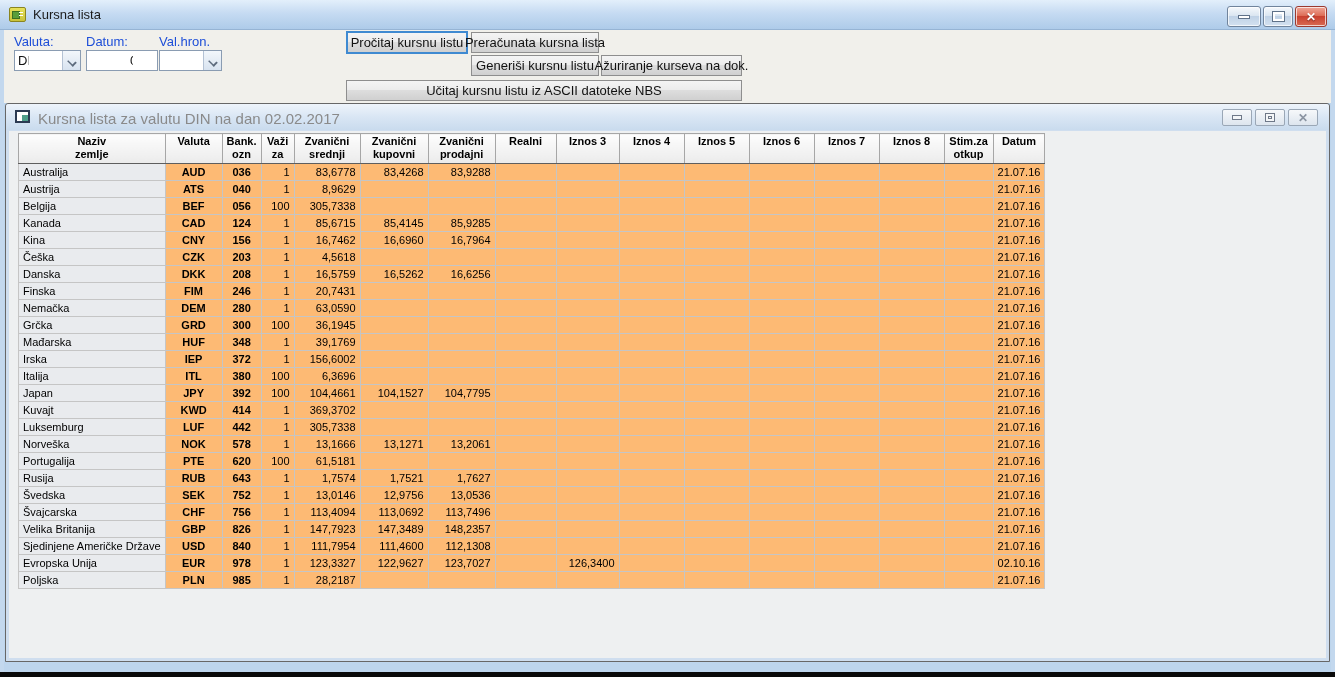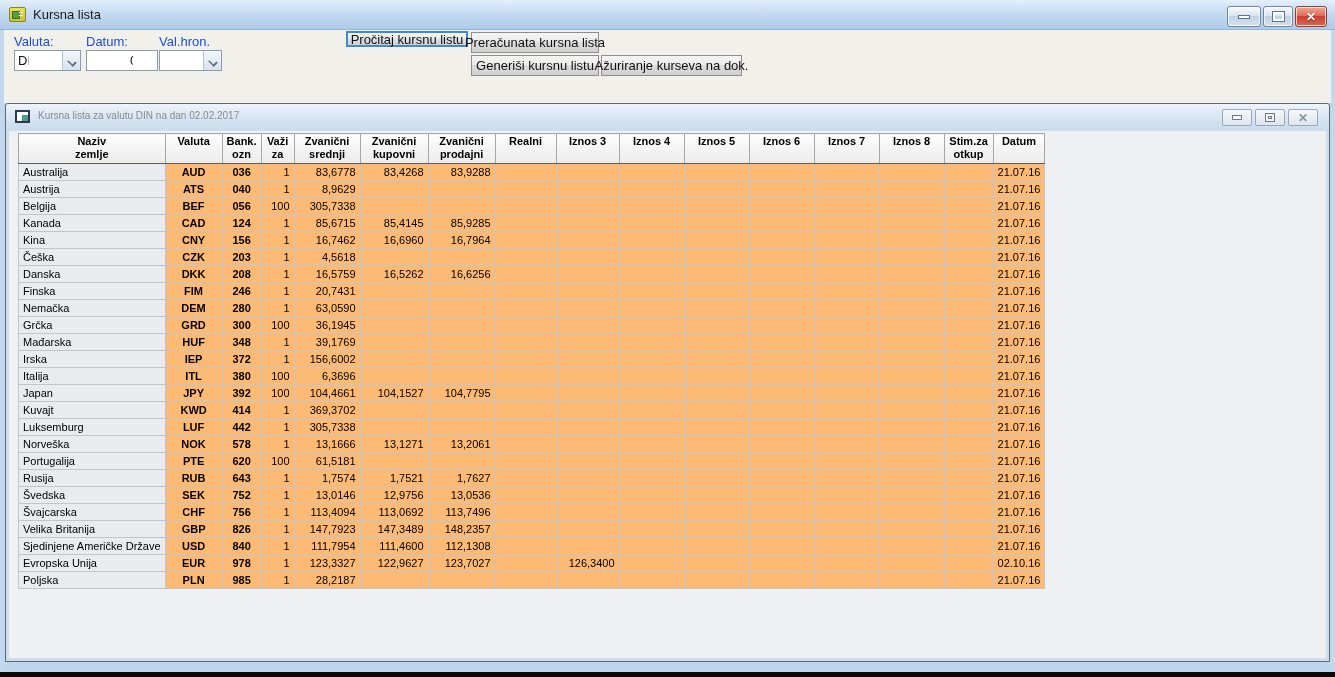--- a/index.html
+++ b/index.html
@@ -75,21 +75,21 @@
   }
   .child-titlebar {
     position:relative; height:26px; border-radius:3px 3px 0 0;
     background:linear-gradient(180deg,#eef4fb 0%,#d9e6f4 50%,#c9dbee 100%);
   }
   .child-icon {
     position:absolute; left:9px; top:6px; width:15px; height:13px;
     background:#fff; border:2px solid #2b3a52;
   }
   .child-icon:before { content:""; position:absolute; right:0; bottom:0; width:6px; height:6px; background:#4e9e8a; }
-  .child-title { position:absolute; left:32px; top:6px; font-size:10px; color:#8a8a8a; }
+  .child-title { position:absolute; left:32px; top:6px; font-size:15px; color:#8a8a8a; }
   .childbtn {
     position:absolute; top:5px; width:30px; height:17px; border-radius:2px;
     border:1px solid #9aa7b6; cursor:pointer;
     background:linear-gradient(180deg,#f6f8fa,#dde5ee);
     display:flex; align-items:center; justify-content:center;
   }
   .childbtn.min { right:77px; } .childbtn.max { right:44px; } .childbtn.close { right:11px; }
   .cglyph-dash { width:10px; height:5px; border:1px solid #6e7888; background:#f4f6f8; }
   .cglyph-box { width:10px; height:9px; border:1px solid #6e7888; position:relative; background:#f4f6f8; }
   .cglyph-box:before { content:""; position:absolute; left:2px; top:2px; right:2px; bottom:2px; border:1px solid #6e7888; }
@@ -160,24 +160,25 @@
       <span class="val">02.02.17</span>
       <span class="arrow-btn"></span>
     </div>
 
     <span class="fld-label" style="left:155px; top:4px;">Val.hron.</span>
     <div class="combo" style="left:155px; top:20px; width:63px;">
       <span class="val"></span>
       <span class="arrow-btn"></span>
     </div>
 
-    <button class="pushbtn focused" style="left:342px; top:1px; width:122px; height:16px;">Pročitaj kursnu listu</button>
+    <button class="pushbtn focused" style="left:342px; top:1px; width:122px; height:23px;">Pročitaj kursnu listu</button>
     <button class="pushbtn" style="left:467px; top:2px; width:128px; height:21px;">Preračunata kursna lista</button>
     <button class="pushbtn" style="left:467px; top:25px; width:128px; height:21px;">Generiši kursnu listu</button>
     <button class="pushbtn" style="left:597px; top:25px; width:141px; height:21px;">Ažuriranje kurseva na dok.</button>
+    <button class="pushbtn" style="left:342px; top:50px; width:396px; height:21px;">Učitaj kursnu listu iz ASCII datoteke NBS</button>
   </div>
 
   <div class="mdi-area">
     <div class="child-window">
       <div class="child-titlebar">
         <div class="child-icon"></div>
         <div class="child-title">Kursna lista za valutu DIN na dan 02.02.2017</div>
         <div class="childbtn min">
             <div class="cglyph-dash"></div>
           </div>

